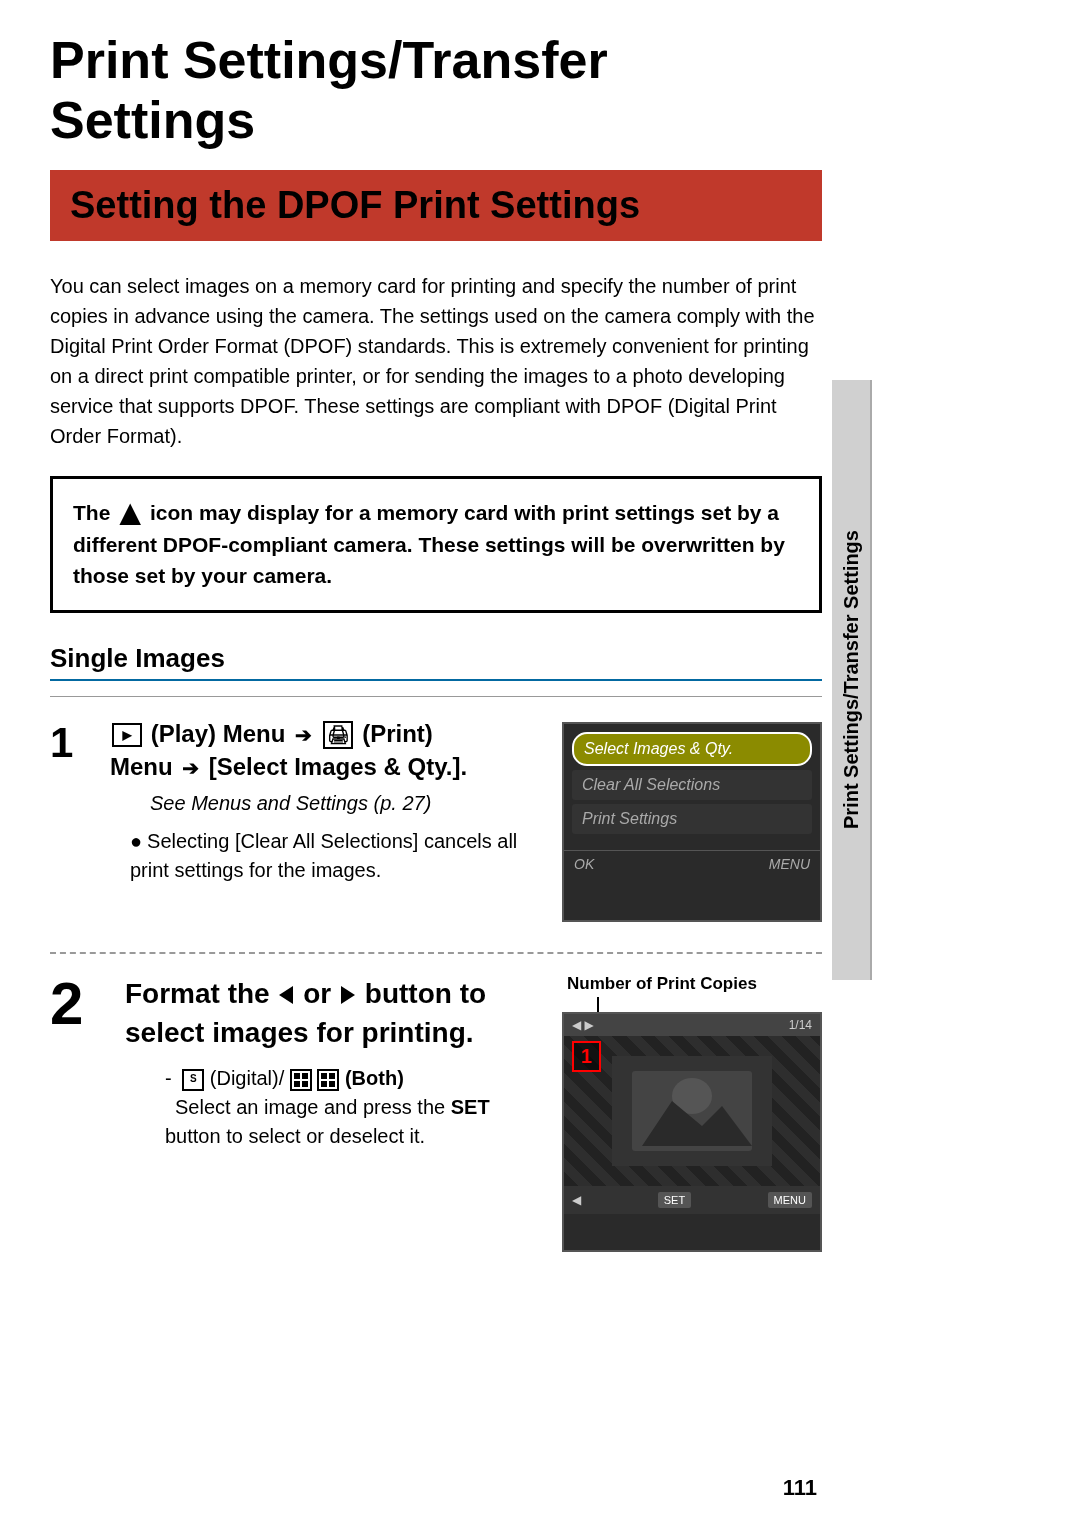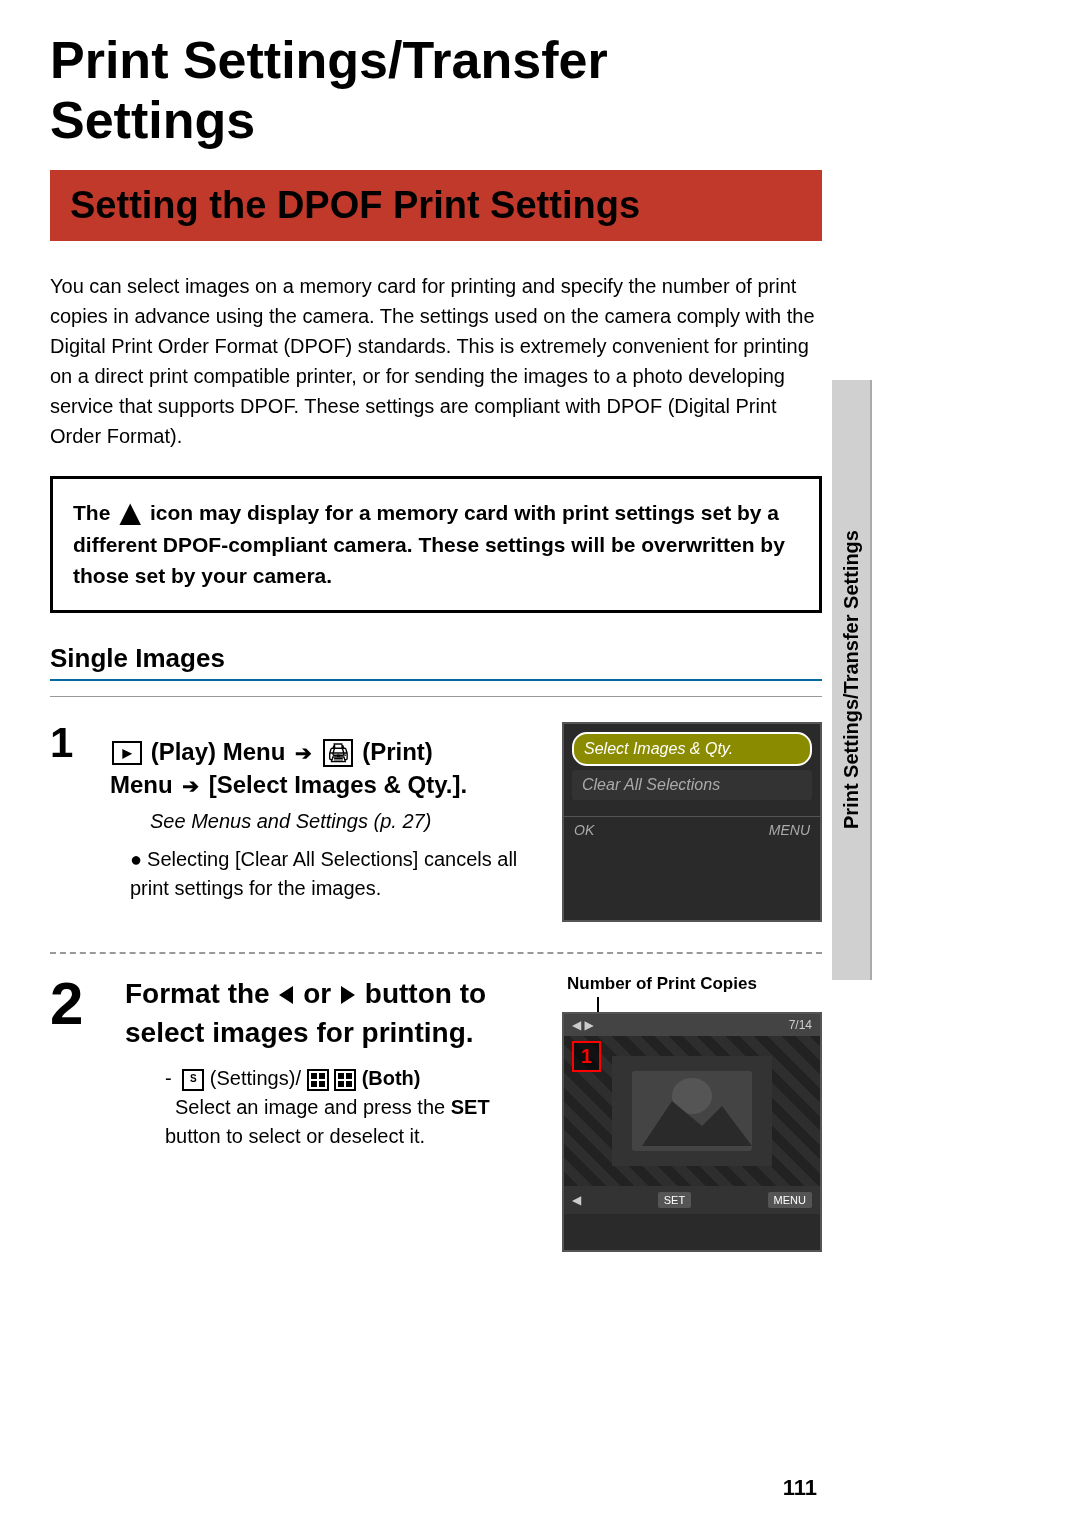--- a/index.html
+++ b/index.html
@@ -144,21 +144,20 @@
       position: relative;
       overflow: hidden;
     }
 
     
     .step1-instruction {
       font-size: 24px;
       font-weight: bold;
       line-height: 1.4;
       margin-bottom: 8px;
-      margin-top: 18px;
     }
 
     .step1-see {
       font-size: 20px;
       color: #000000;
       margin-left: 40px;
       margin-bottom: 12px;
       font-style: italic;
     }
 
@@ -474,41 +473,42 @@
           <span> [Select Images &amp; Qty.].</span>
         </div>
         <div class="step1-see">See <em>Menus and Settings</em> (p. 27)</div>
         <div class="step1-bullet">Selecting [Clear All Selections] cancels all print settings for the images.</div>
       </div>
 
       <div class="step-screenshot">
         <div class="ss1-menu">
           <div class="ss1-item selected">Select Images &amp; Qty.</div>
           <div class="ss1-item dark">Clear All Selections</div>
+          <div class="ss1-item dark">Print Settings</div>
         </div>
         <div class="ss1-bottom">
           <span>OK</span>
           <span>MENU</span>
         </div>
       </div>
     </div>
 
     <div class="step-row" style="align-items: flex-start; margin-top: 30px; border-top: 2px dashed #999; padding-top: 20px;">
       <div class="step-number-2">2</div>
       <div class="step-content">
         <div class="step2-instruction">
           <span>Format the </span>
           <span class="tri-left"></span>
           <span> or </span>
           <span class="tri-right"></span>
           <span> button to select images for printing.</span>
         </div>
         <div class="step2-sub">
           <span class="icon-small">S</span>
-          <span> (Settings)/</span>
+          <span> (Digital)/</span>
           <span class="icon-small">
             <svg width="14" height="14" viewBox="0 0 14 14">
                 <rect x="0" y="0" width="6" height="6" fill="#000"></rect>
                 <rect x="8" y="0" width="6" height="6" fill="#000"></rect>
                 <rect x="0" y="8" width="6" height="6" fill="#000"></rect>
                 <rect x="8" y="8" width="6" height="6" fill="#000"></rect>
               </svg>
           </span>
           <span class="icon-small">
             <svg width="14" height="14" viewBox="0 0 14 14">
@@ -524,21 +524,21 @@
         </div>
       </div>
 
       <div class="step2-right-col">
         <div class="ss2-num-label">Number of Print Copies</div>
         <div class="ss2-indicator-line"></div>
         <div class="step-screenshot-2">
           <div class="ss2-inner">
             <div class="ss2-top-bar">
               <span>◀ ▶</span>
-              <span>7/14</span>
+              <span>1/14</span>
             </div>
             <div class="ss2-image-area">
               <div style="position:absolute; top:5px; left:8px; background:rgba(0,0,0,0.6); color:#f00; font-size:20px; font-weight:bold; padding:2px 7px; border:2px solid #f00;">1</div>
               <svg width="160" height="110" viewBox="0 0 160 110">
                 <rect width="160" height="110" fill="#333"></rect>
                 <rect x="20" y="15" width="120" height="80" fill="#444" rx="3"></rect>
                 <ellipse cx="80" cy="40" rx="20" ry="18" fill="#555"></ellipse>
                 <polygon points="30,90 60,45 90,70 110,50 140,90" fill="#2a2a2a"></polygon>
               </svg>
             </div>

